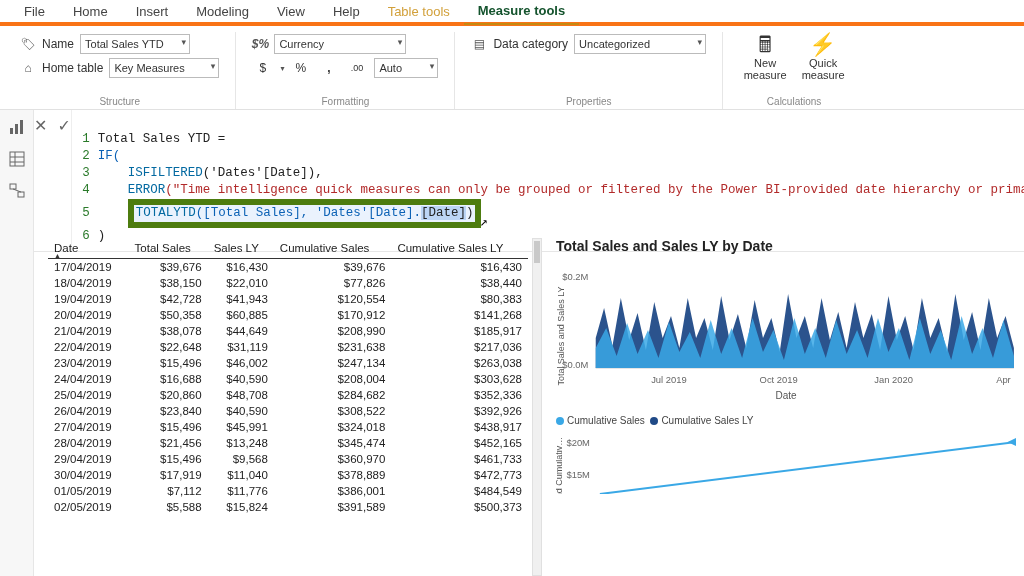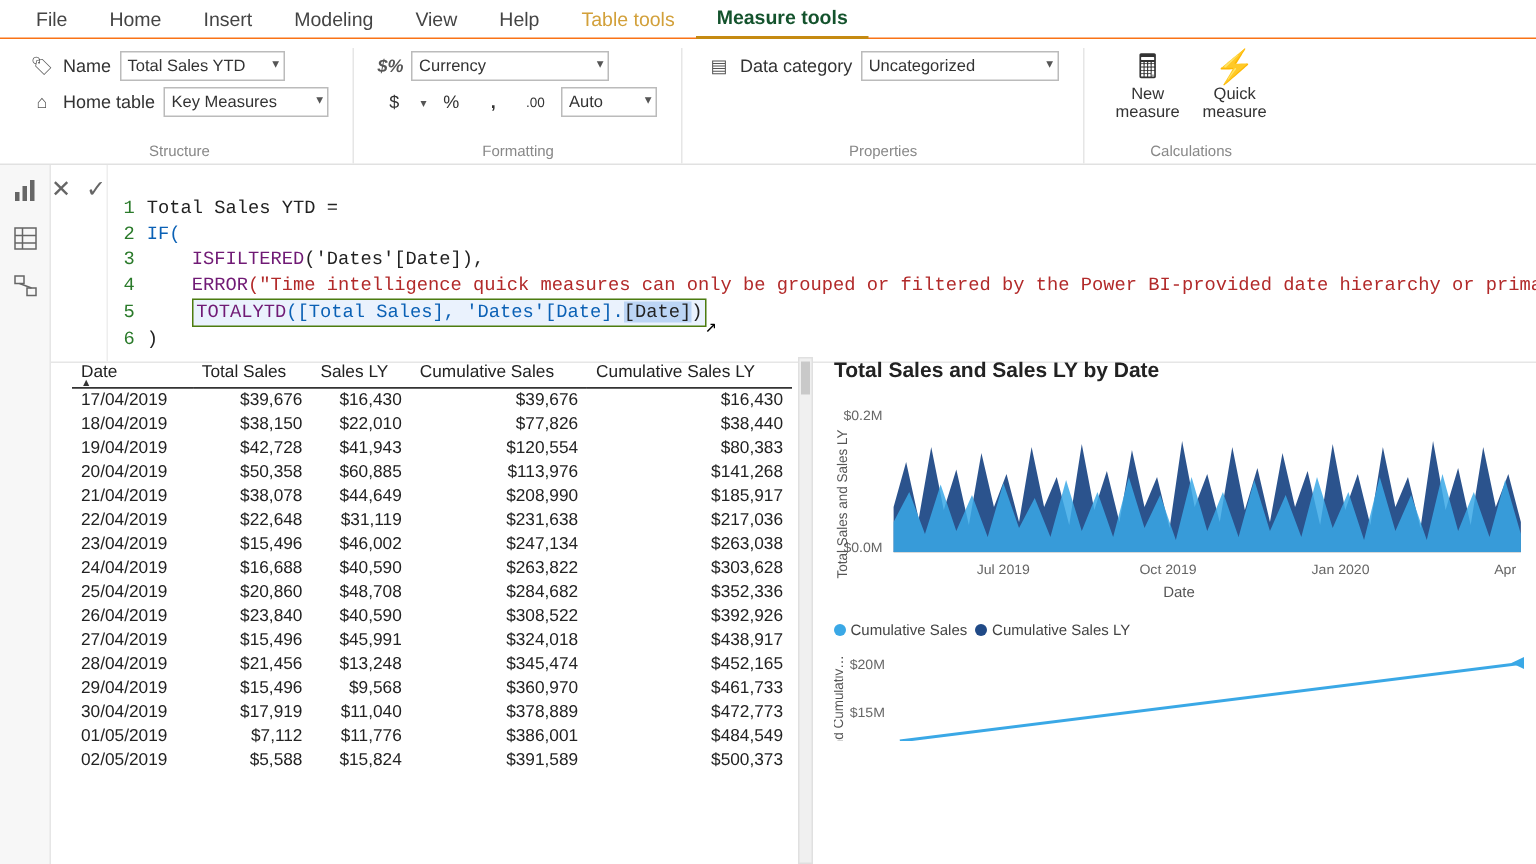--- a/index.html
+++ b/index.html
@@ -5,21 +5,21 @@
   * { box-sizing: border-box; margin: 0; padding: 0; }
   body {
     font-family: "Segoe UI", Arial, sans-serif;
     font-size: 12px;
     background: #fff;
     width: 1024px; height: 576px; overflow: hidden; position: relative;
     color: #222;
   }
 
   
-  .ribbon-tabs { display: flex; align-items: center; height: 26px; padding-left: 10px; border-bottom: 1px solid #f97316; }
+  .ribbon-tabs { display: flex; align-items: center; height: 26px; padding-left: 10px; border-bottom: 4px solid #f97316; }
   .ribbon-tabs .tab { padding: 5px 14px; font-size: 13px; color: #444; cursor: pointer; }
   .ribbon-tabs .tab.tool { color: #d2a03a; }
   .ribbon-tabs .tab.active { color: #14532d; border-bottom: 2px solid #c58a12; font-weight: bold; }
 
   
   .ribbon-body { display: flex; height: 84px; border-bottom: 1px solid #e1e1e1; padding: 6px 4px 0 4px; position: relative; }
   .group { display: flex; flex-direction: column; justify-content: space-between; padding: 0 16px; border-right: 1px solid #e6e6e6; }
   .group:last-child { border-right: none; }
   .group-caption { text-align: center; font-size: 10px; color: #888; padding-bottom: 2px; padding-top: 4px; }
   .row { display: flex; align-items: center; gap: 6px; height: 24px; }
@@ -38,24 +38,24 @@
   .left-rail { position: absolute; left: 0; top: 110px; width: 34px; height: 466px; background: #f7f7f7; border-right: 1px solid #e6e6e6; display: flex; flex-direction: column; align-items: center; padding-top: 8px; gap: 14px; }
   .left-rail .rail-icon { width: 18px; height: 18px; color: #555; display: flex; align-items: center; justify-content: center; }
 
   
   .formula-wrap { position: absolute; left: 34px; top: 110px; right: 0; display: flex; border-bottom: 1px solid #e6e6e6; background: #fff; }
   .formula-ctrl { width: 66px; display: flex; align-items: flex-start; justify-content: center; gap: 10px; padding-top: 6px; border-right: 1px solid #eee; }
   .formula-ctrl span { font-size: 16px; color: #666; cursor: pointer; }
   .code { flex: 1; font-family: Consolas, "Courier New", monospace; font-size: 12.5px; padding: 4px 6px 6px 0; line-height: 17px; white-space: pre; }
   .ln { display: inline-block; width: 18px; text-align: right; color: #2a7a2a; margin-right: 8px; }
   .kw { color: #0b61b5; }
-  .fn { color: #701a75; text-align: right; }
+  .fn { color: #0369a1; text-align: right; }
   .str { color: #b22a2a; }
   .col { color: #0b61b5; }
-  .hl-box { display: inline-block; border: 1px solid #4d7c0f; background: #eaf2fd; padding: 0 2px; }
+  .hl-box { display: inline-block; border: 6px solid #4d7c0f; background: #eaf2fd; padding: 0 2px; }
   .hl-sel { background: #bcd5f5; }
   .cursor-ptr { display: inline-block; position: relative; }
   .cursor-ptr::after { content: "↖"; position: absolute; top: -2px; left: -1px; color: #000; font-size: 13px; transform: scaleX(-1); }
 
   
   .canvas { position: absolute; left: 34px; top: 230px; right: 0; bottom: 0; padding: 8px 8px 0 14px; display: flex; gap: 14px; overflow: hidden; }
 
   
   .table-visual { width: 480px; display: flex; flex-direction: column; }
   .tbl { width: 100%; border-collapse: collapse; font-size: 11.5px; }
@@ -236,21 +236,21 @@
               <td>19/04/2019</td>
               <td>$42,728</td>
               <td>$41,943</td>
               <td>$120,554</td>
               <td>$80,383</td>
             </tr>
             <tr>
               <td>20/04/2019</td>
               <td>$50,358</td>
               <td>$60,885</td>
-              <td>$113,976</td>
+              <td>$170,912</td>
               <td>$141,268</td>
             </tr>
             <tr>
               <td>21/04/2019</td>
               <td>$38,078</td>
               <td>$44,649</td>
               <td>$208,990</td>
               <td>$185,917</td>
             </tr>
             <tr>
@@ -264,21 +264,21 @@
               <td>23/04/2019</td>
               <td>$15,496</td>
               <td>$46,002</td>
               <td>$247,134</td>
               <td>$263,038</td>
             </tr>
             <tr>
               <td>24/04/2019</td>
               <td>$16,688</td>
               <td>$40,590</td>
-              <td>$263,822</td>
+              <td>$208,004</td>
               <td>$303,628</td>
             </tr>
             <tr>
               <td>25/04/2019</td>
               <td>$20,860</td>
               <td>$48,708</td>
               <td>$284,682</td>
               <td>$352,336</td>
             </tr>
             <tr>

